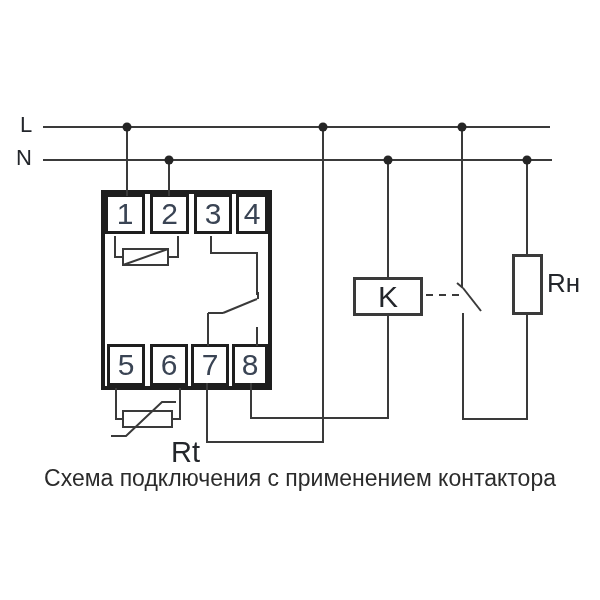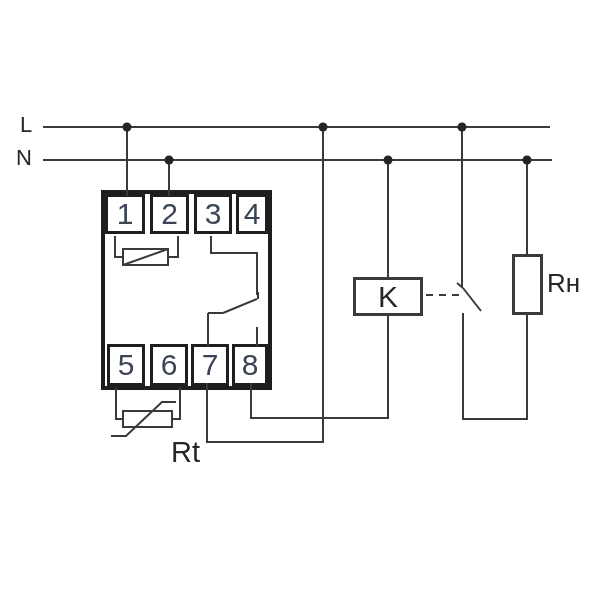--- a/index.html
+++ b/index.html
@@ -63,20 +63,21 @@
 
   <div class="box comp-box" style="left:353px;top:277px;width:70px;height:39px;">
     <span class="k-label">K</span>
   </div>
 
   <div class="box comp-box" style="left:512px;top:254px;width:31px;height:61px;"></div>
   <div class="lbl lbl-rn" style="left:547px;top:270px;text-align:right;">Rн</div>
 
   <div class="lbl lbl-rt" style="left:129px;top:438px;">Rt</div>
 
+  <div class="caption">Схема подключения с применением контактора</div>
 
   <svg class="wires" width="600" height="600" viewBox="0 0 600 600">
     <g stroke="#3a3a3a" stroke-width="2" fill="none">
 
       <path d="M43,127 H550"></path>
       <path d="M43,160 H552"></path>
 
       <path d="M127,127 V196"></path>
       <path d="M323,127 V442 H207 V383"></path>
       <path d="M462,127 V287"></path>

